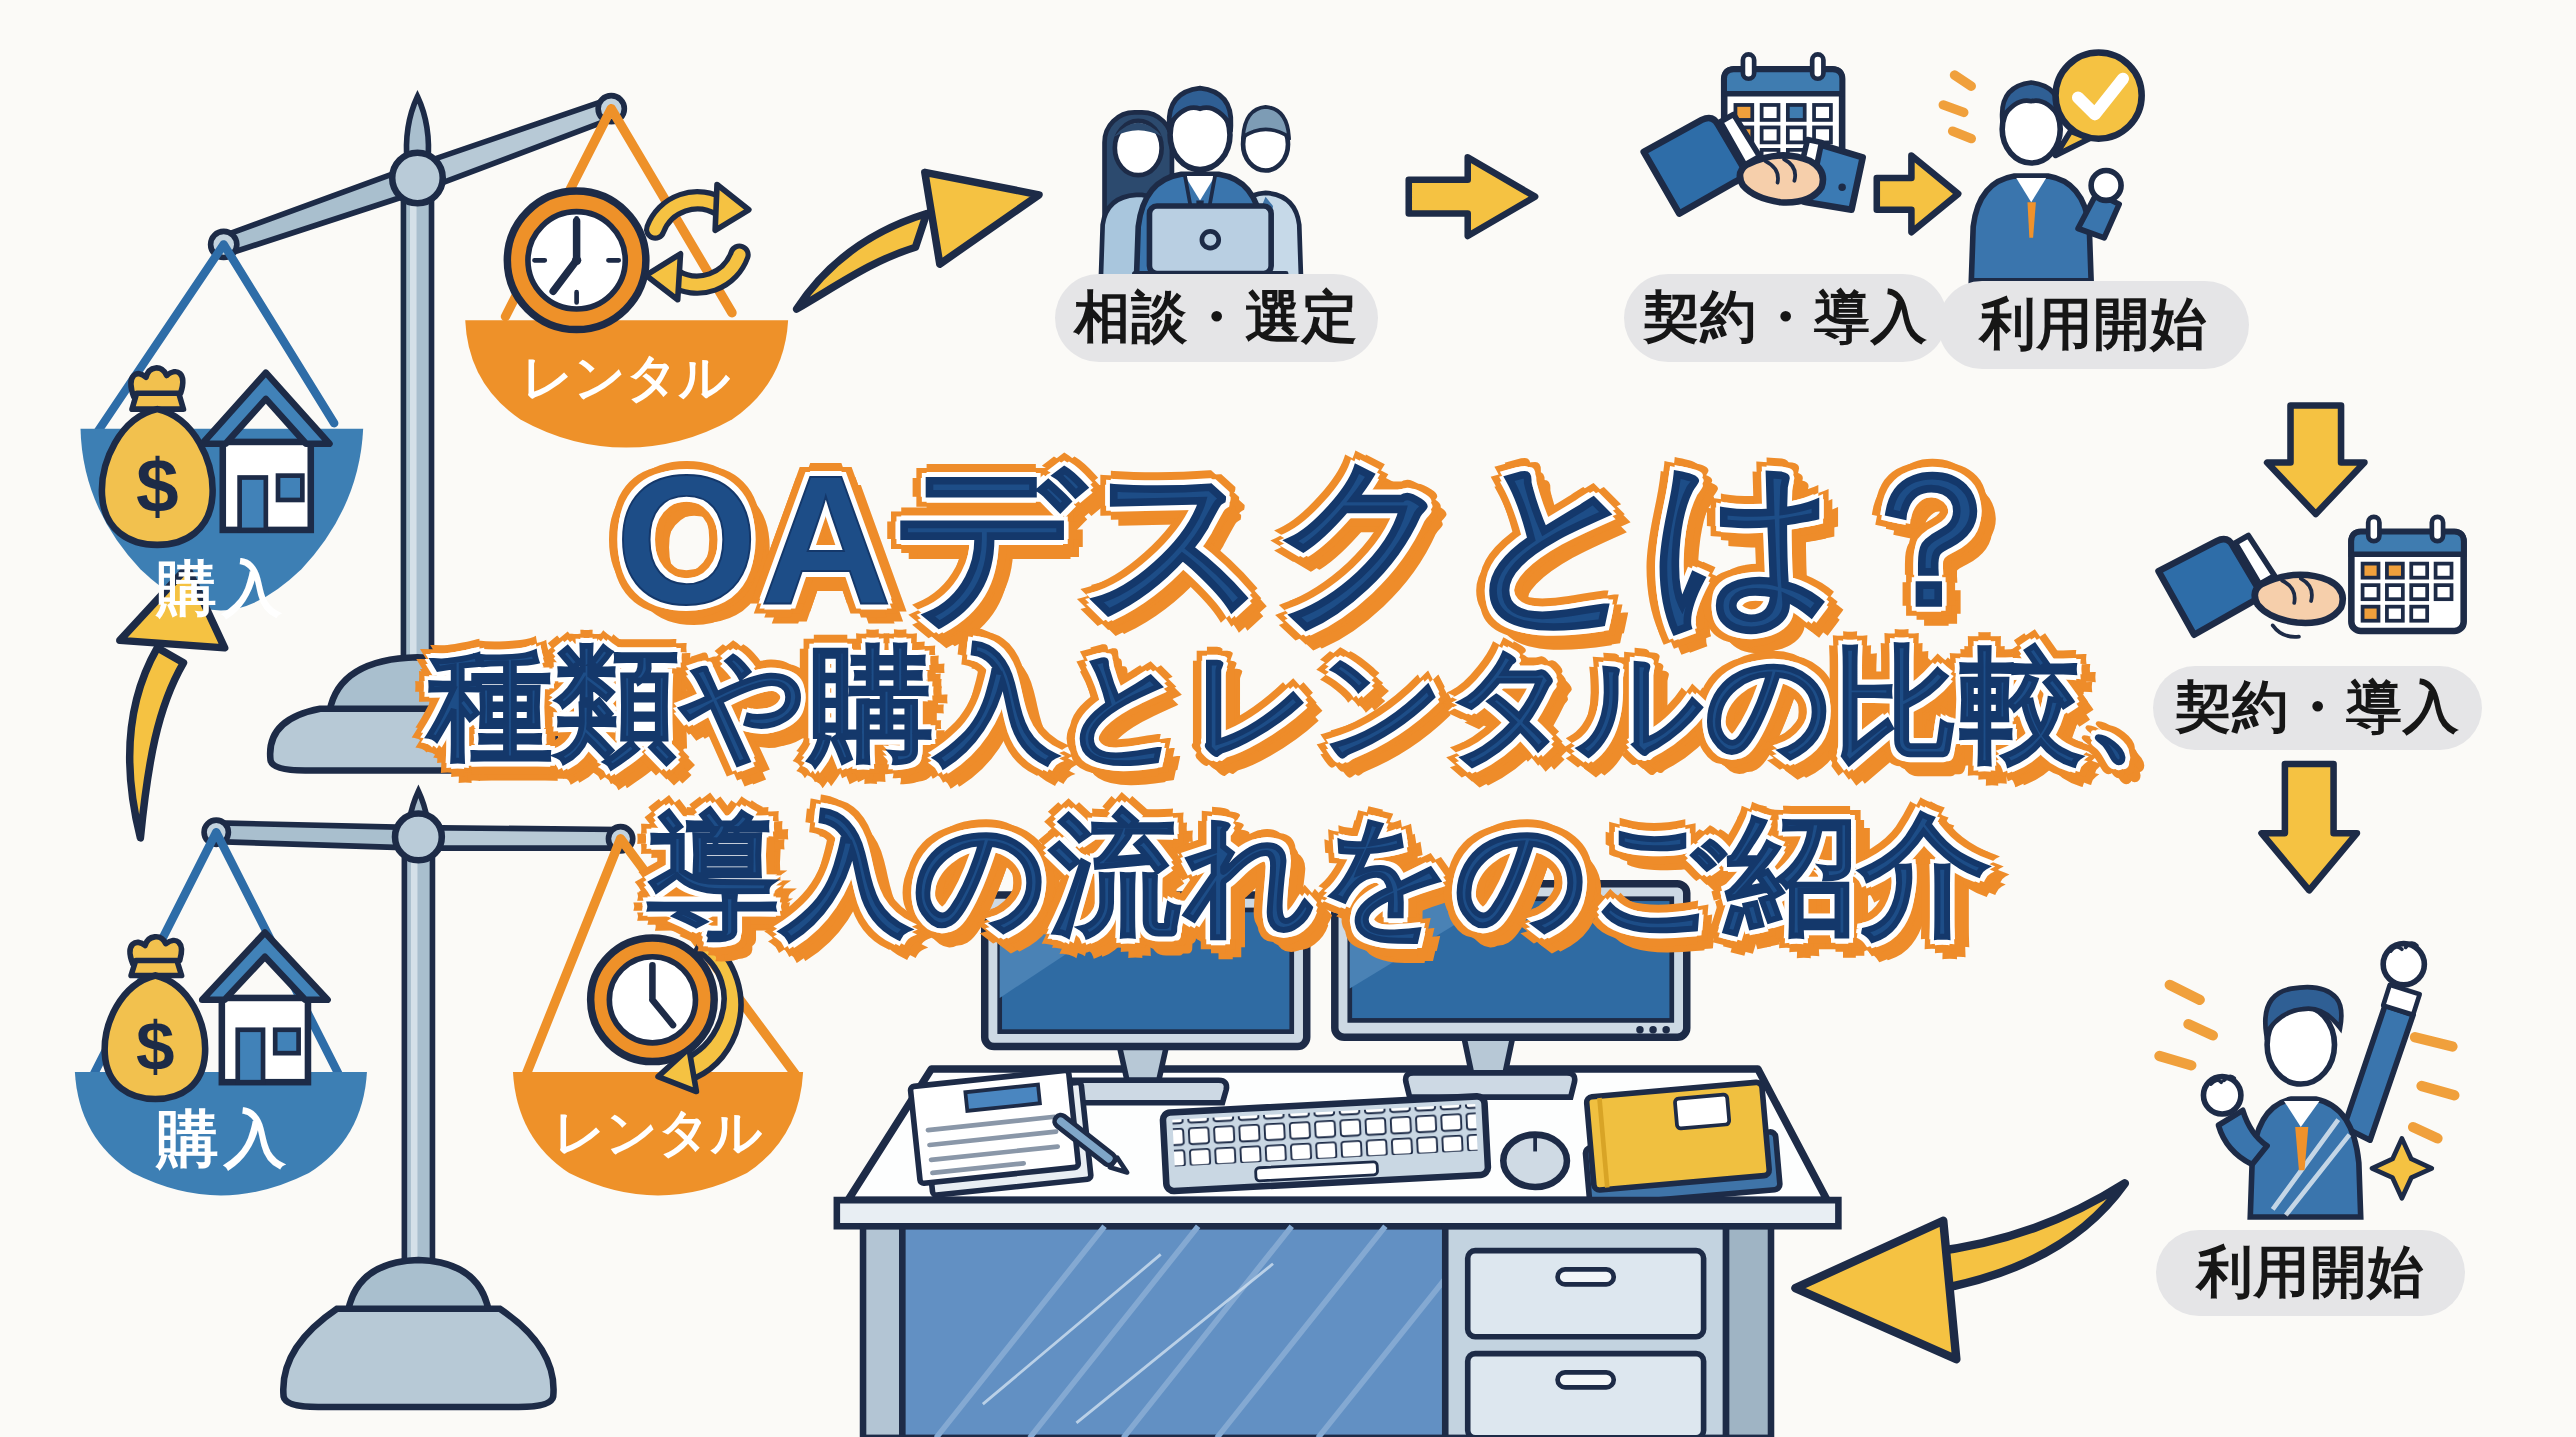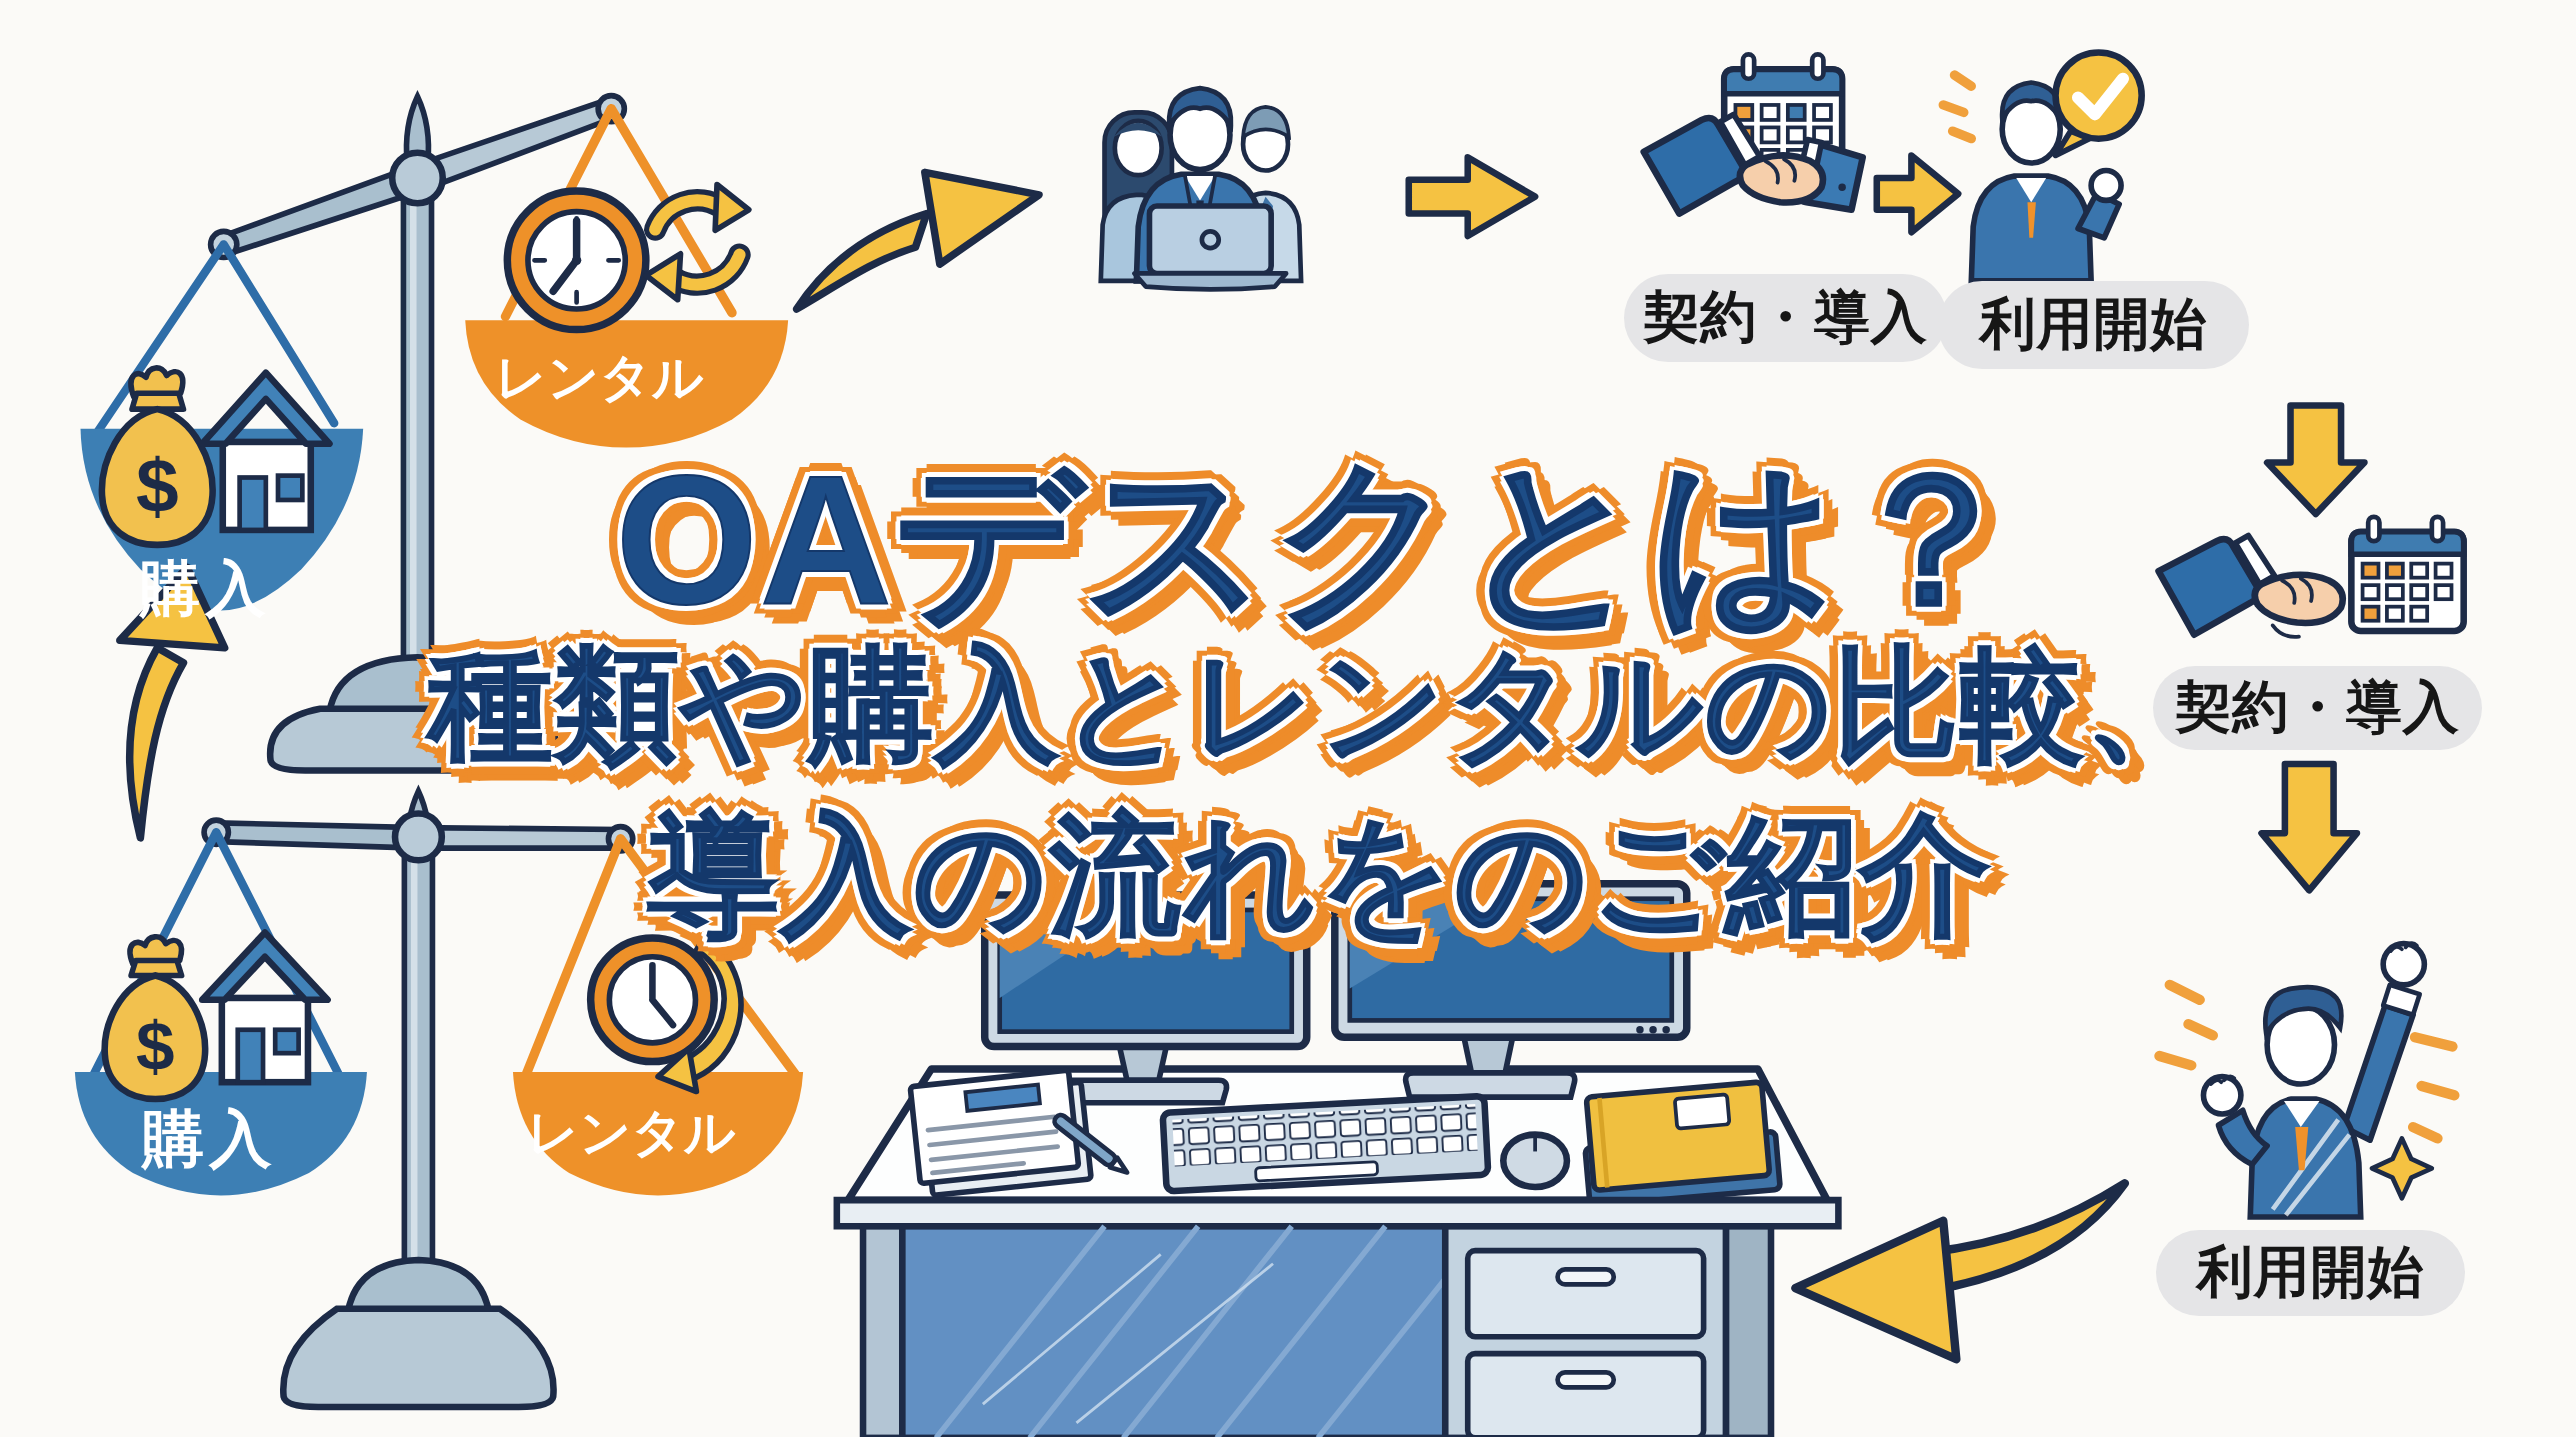--- a/index.html
+++ b/index.html
@@ -35,21 +35,21 @@
     position:absolute;z-index:6;
     background:#e5e5e7;border-radius:45px;
     display:flex;align-items:center;justify-content:center;
     color:#161616;font-weight:800;font-size:56px;letter-spacing:0.9px;
     white-space:nowrap;
   }
 
   
   .pan-label{
     position:absolute;z-index:6;color:#ffffff;font-weight:800;
-    text-align:left;white-space:nowrap;pointer-events:none;
+    text-align:center;white-space:nowrap;pointer-events:none;
   }
 </style>
 </head>
 <body>
 
 <div class="stage">
 
 <svg class="art" width="2576" height="1438" viewBox="0 0 2752 1536">
   <defs>
     <pattern id="keys" width="27" height="23" patternUnits="userSpaceOnUse">
@@ -383,19 +383,20 @@
   <div class="title-line title-1">OAデスクとは？</div>
   <div class="title-line title-2">種類や購入とレンタルの比較、</div>
   <div class="title-line title-3">導入の流れをのご紹介</div>
 </div>
 
 <div class="pan-label" style="left:140px;top:549px;width:164px;font-size:60px;letter-spacing:5.6px;">購入</div>
 <div class="pan-label" style="left:495px;top:344px;width:262px;font-size:51px;">レンタル</div>
 <div class="pan-label" style="left:142px;top:1097px;width:164px;font-size:62px;letter-spacing:5.6px;">購入</div>
 <div class="pan-label" style="left:527px;top:1099px;width:262px;font-size:51px;">レンタル</div>
 
+<div class="pill" style="left:1055px;top:274px;width:323px;height:88px;">相談・選定</div>
 <div class="pill" style="left:1624px;top:274px;width:323px;height:88px;">契約・導入</div>
 <div class="pill" style="left:1938px;top:281px;width:311px;height:88px;">利用開始</div>
 <div class="pill" style="left:2153px;top:666px;width:329px;height:84px;">契約・導入</div>
 <div class="pill" style="left:2156px;top:1230px;width:309px;height:86px;">利用開始</div>
 
 </div>
 
 
 </body></html>

